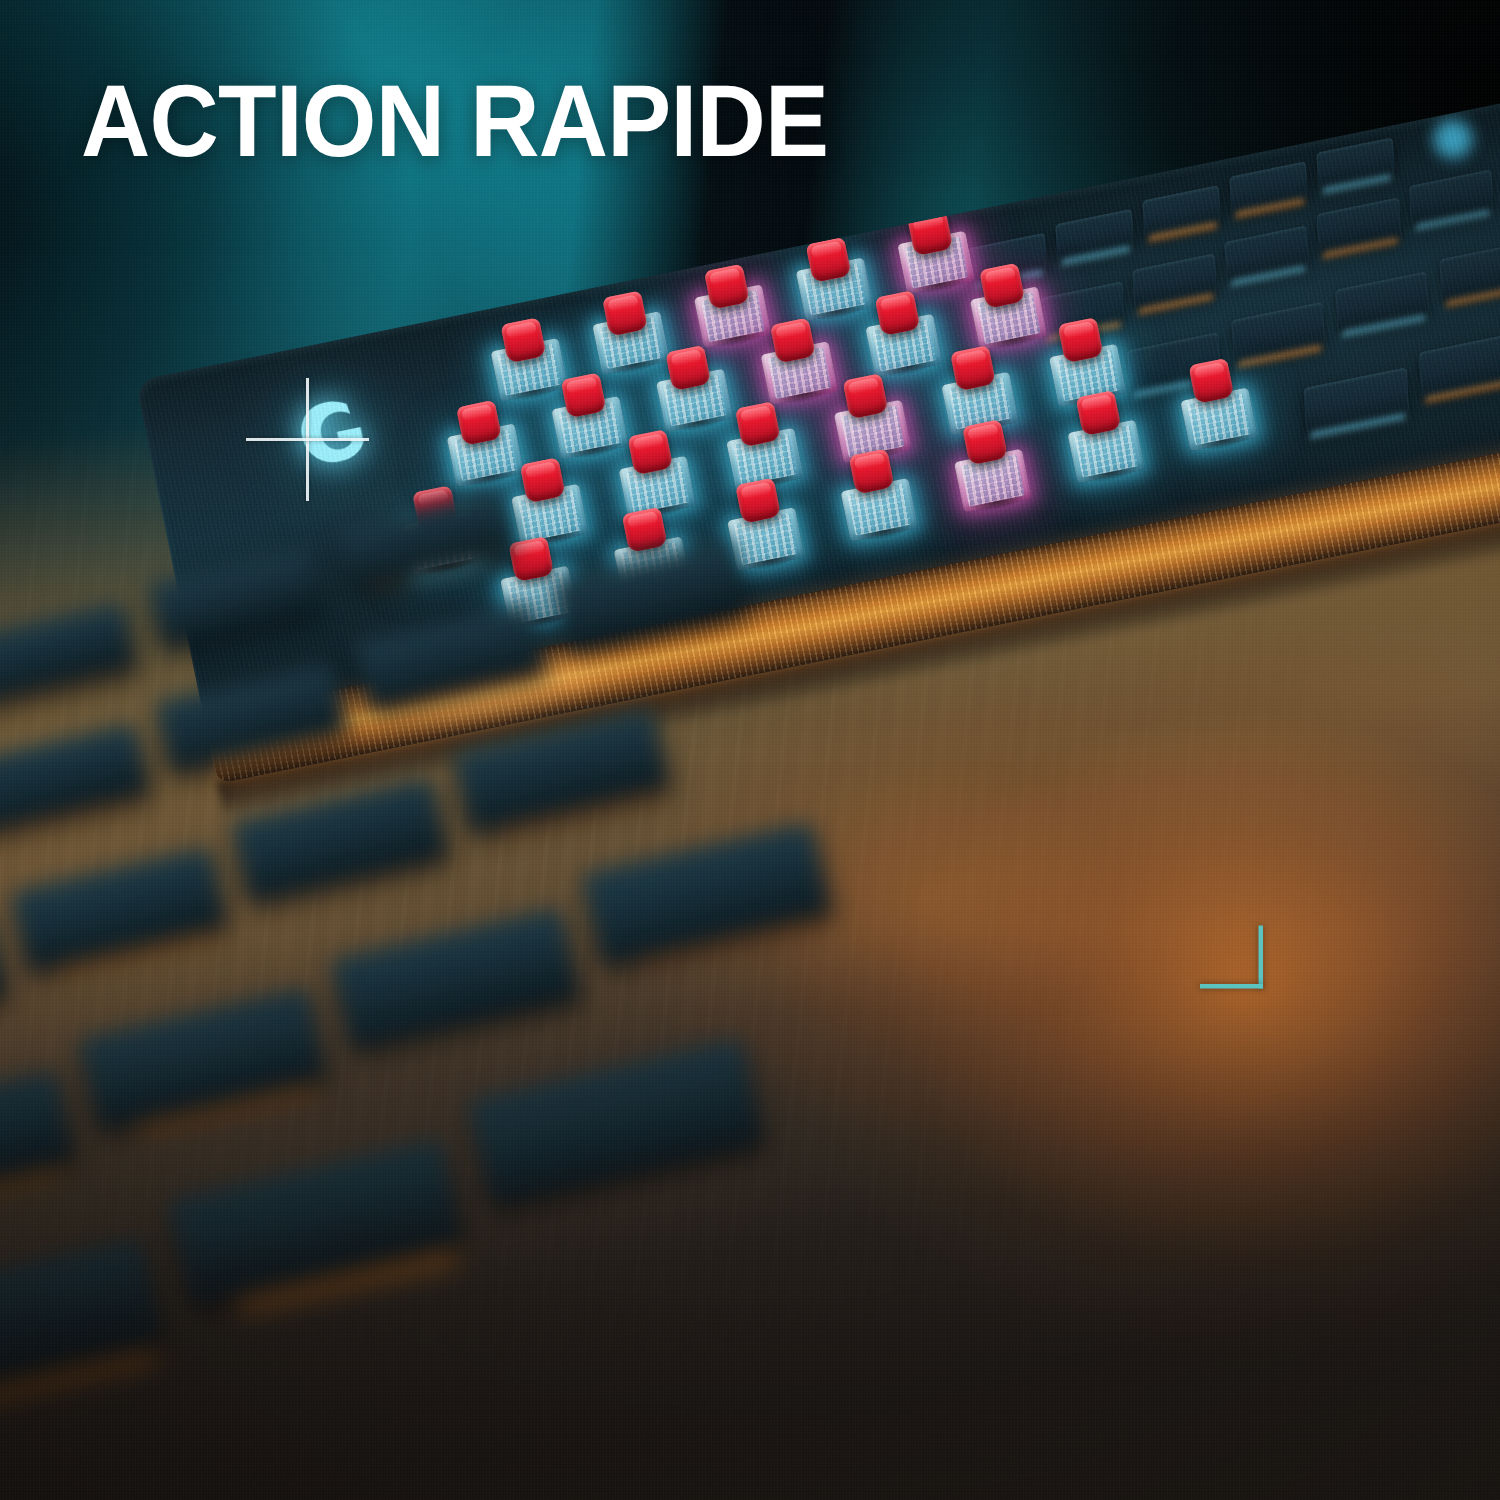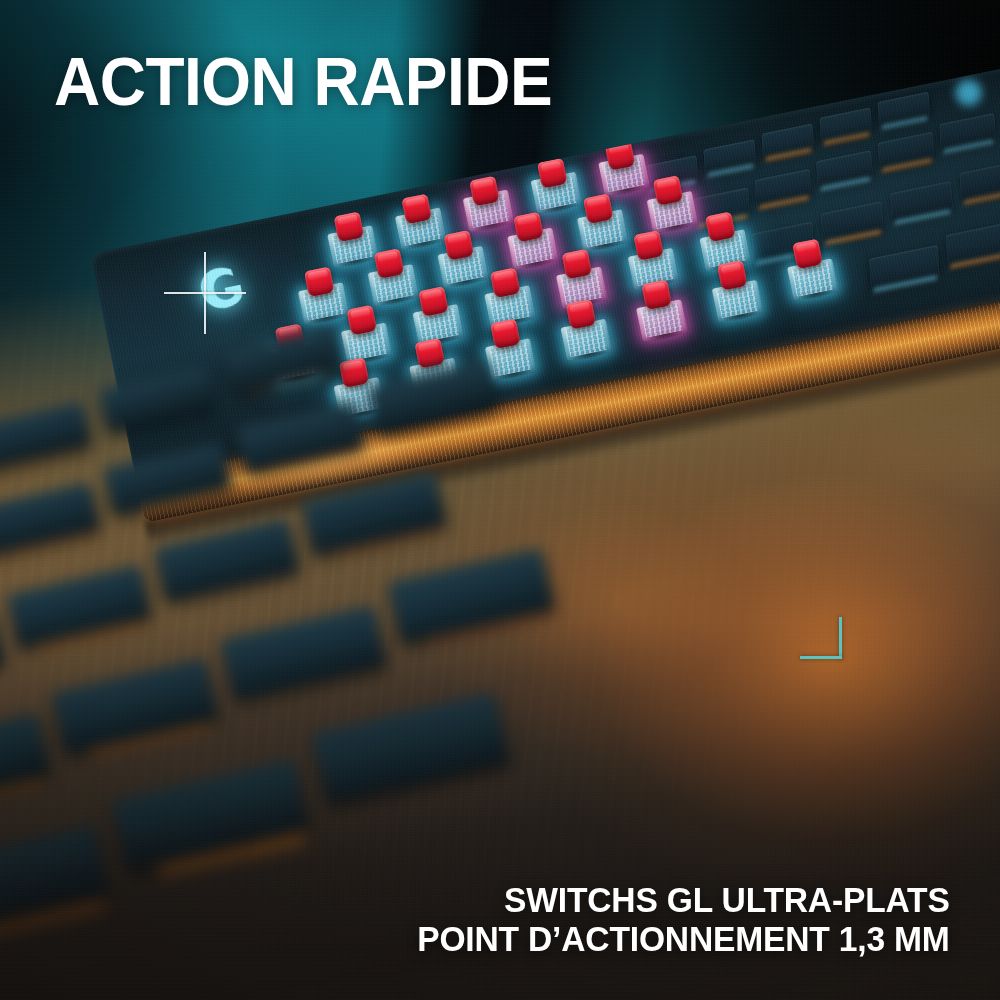--- a/index.html
+++ b/index.html
@@ -578,18 +578,14 @@
     <i class="h"></i>
   </div>
 
   <div class="bracket">
     <i class="v"></i>
     <i class="h"></i>
   </div>
 
   <h1 class="headline">ACTION RAPIDE</h1>
 
-  <div class="caption">
-    <span>SWITCHS GL ULTRA-PLATS</span>
-    <span>POINT D’ACTIONNEMENT 1,3 MM</span>
-  </div>
 
 </div>
 
 </body></html>

